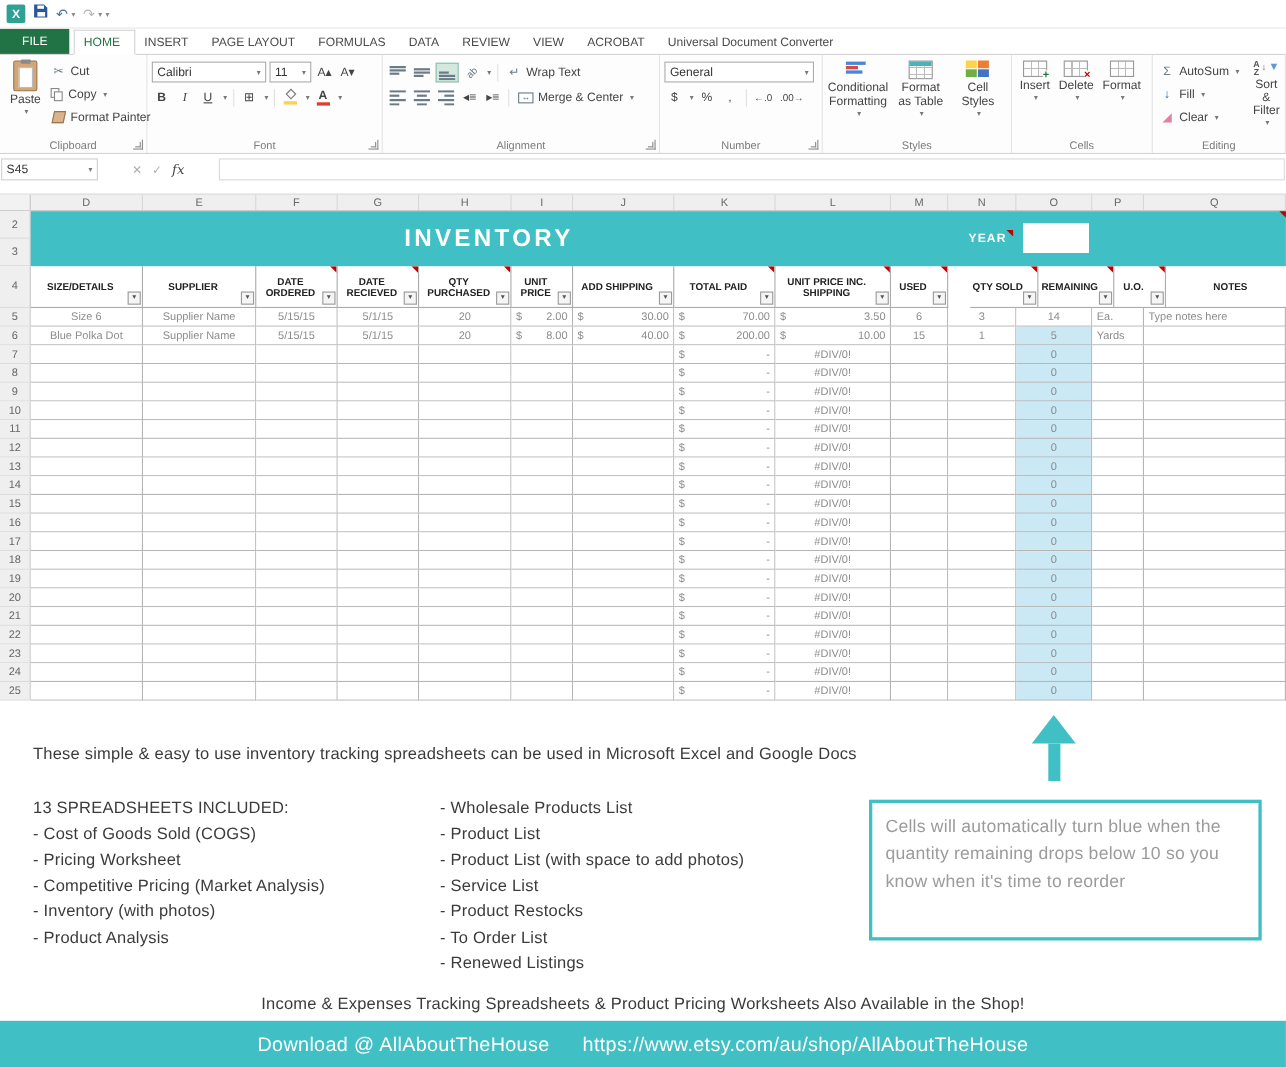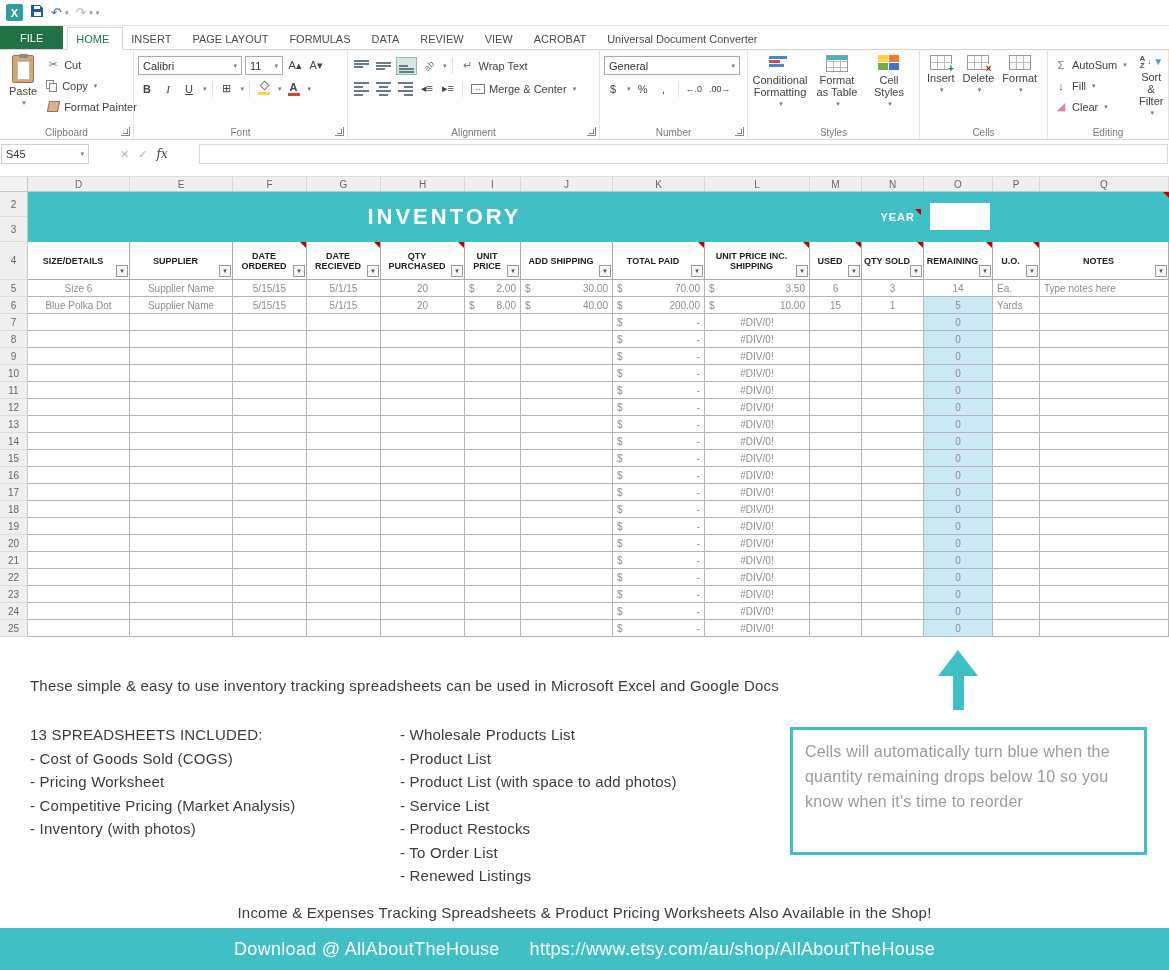--- a/index.html
+++ b/index.html
@@ -516,21 +516,21 @@
           <div class="hcell" style="width: 105px;">
             <span>UNIT PRICE INC. SHIPPING</span>
             <div class="filter-btn">▼</div>
             <div class="comment-tri"></div>
           </div>
           <div class="hcell" style="width: 52px;">
             <span>USED</span>
             <div class="filter-btn">▼</div>
             <div class="comment-tri"></div>
           </div>
-          <div class="hcell" style="width: 62px;">
+          <div class="hcell" style="width: 62px; margin-left: 20px;">
             <span>QTY SOLD</span>
             <div class="filter-btn">▼</div>
             <div class="comment-tri"></div>
           </div>
           <div class="hcell" style="width: 69px;">
             <span>REMAINING</span>
             <div class="filter-btn">▼</div>
             <div class="comment-tri"></div>
           </div>
           <div class="hcell" style="width: 47px;">
@@ -985,20 +985,21 @@
   </div>
 
   <div class="promo">
     <div class="intro">These simple &amp; easy to use inventory tracking spreadsheets can be used in Microsoft Excel and Google Docs</div>
     <div class="plist c1">
         <div class="promo-line">13 SPREADSHEETS INCLUDED:</div>
         <div class="promo-line">- Cost of Goods Sold (COGS)</div>
         <div class="promo-line">- Pricing Worksheet</div>
         <div class="promo-line">- Competitive Pricing (Market Analysis)</div>
         <div class="promo-line">- Inventory (with photos)</div>
+        <div class="promo-line">- Product Analysis</div>
       </div>
     <div class="plist c2">
         <div class="promo-line">- Wholesale Products List</div>
         <div class="promo-line">- Product List</div>
         <div class="promo-line">- Product List (with space to add photos)</div>
         <div class="promo-line">- Service List</div>
         <div class="promo-line">- Product Restocks</div>
         <div class="promo-line">- To Order List</div>
         <div class="promo-line">- Renewed Listings</div>
       </div>

